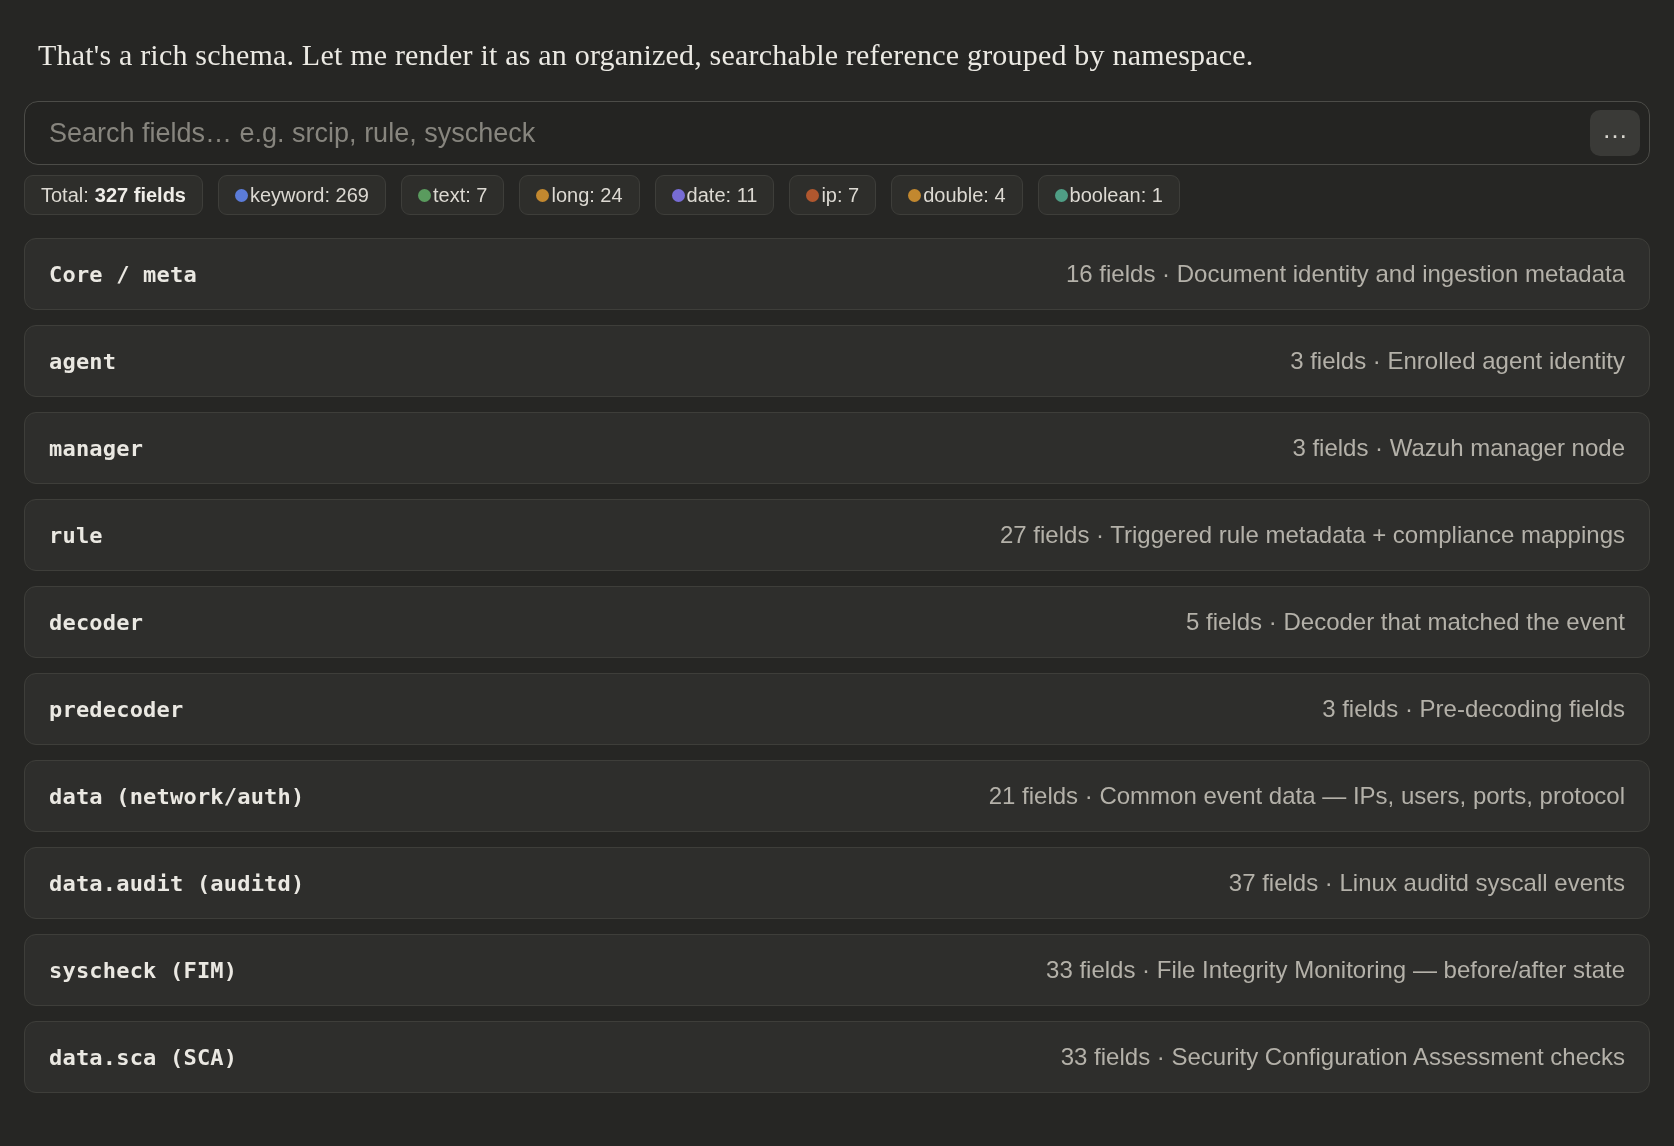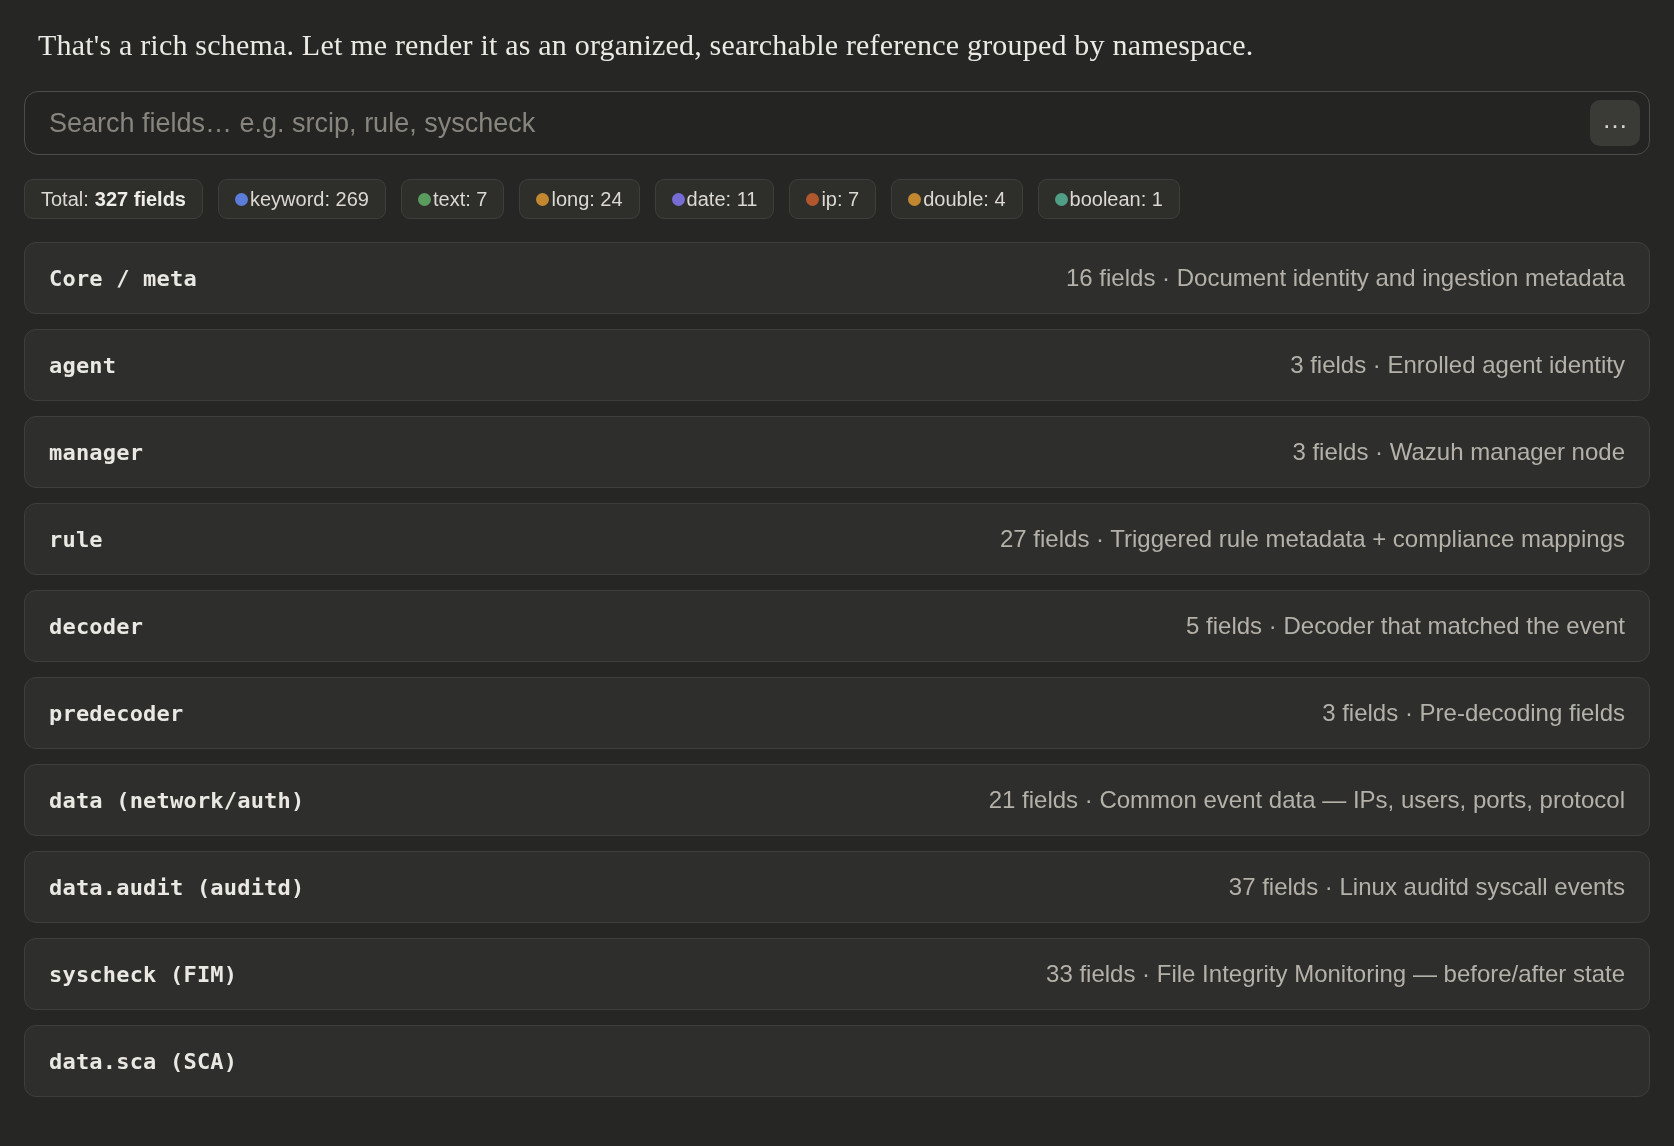--- a/index.html
+++ b/index.html
@@ -12,21 +12,21 @@
     font-family: "Liberation Sans", sans-serif;
     overflow: hidden;
   }
   .page { padding: 20px 24px 0 24px; }
 
   .intro {
     font-family: "Liberation Serif", serif;
     font-size: 30px;
     line-height: 1.5;
     color: #ebe9e3;
-    margin: 2px 0 24px 14px;
+    margin: 12px 0 24px 14px;
     max-width: 1280px;
     letter-spacing: 0.2px;
   }
 
   .search-bar {
     display: flex;
     align-items: center;
     height: 64px;
     border: 1px solid #4c4c48;
     border-radius: 14px;
@@ -57,21 +57,21 @@
     align-items: center;
     justify-content: center;
     cursor: pointer;
     padding-bottom: 10px;
   }
 
   .badges-row {
     display: flex;
     align-items: center;
     gap: 15px;
-    margin-top: 24px;
+    margin-top: 10px;
   }
   .badges-row:first-of-type { margin-top: 24px; }
   .badge {
     display: inline-flex;
     align-items: center;
     gap: 2px;
     height: 40px;
     padding: 0 16px;
     background: #2e2e2b;
     border: 1px solid #3e3e3a;
@@ -215,18 +215,19 @@
     <span class="ns-summary">37 fields · Linux auditd syscall events</span>
   </div>
 
   <div class="ns-row">
     <span class="ns-name">syscheck (FIM)</span>
     <span class="ns-summary">33 fields · File Integrity Monitoring — before/after state</span>
   </div>
 
   <div class="ns-row">
     <span class="ns-name">data.sca (SCA)</span>
+    <span class="ns-summary">33 fields · Security Configuration Assessment checks</span>
   </div>
 </div>
 
   <div class="ns-row partial"></div>
 
 </div>
 
 </body></html>

